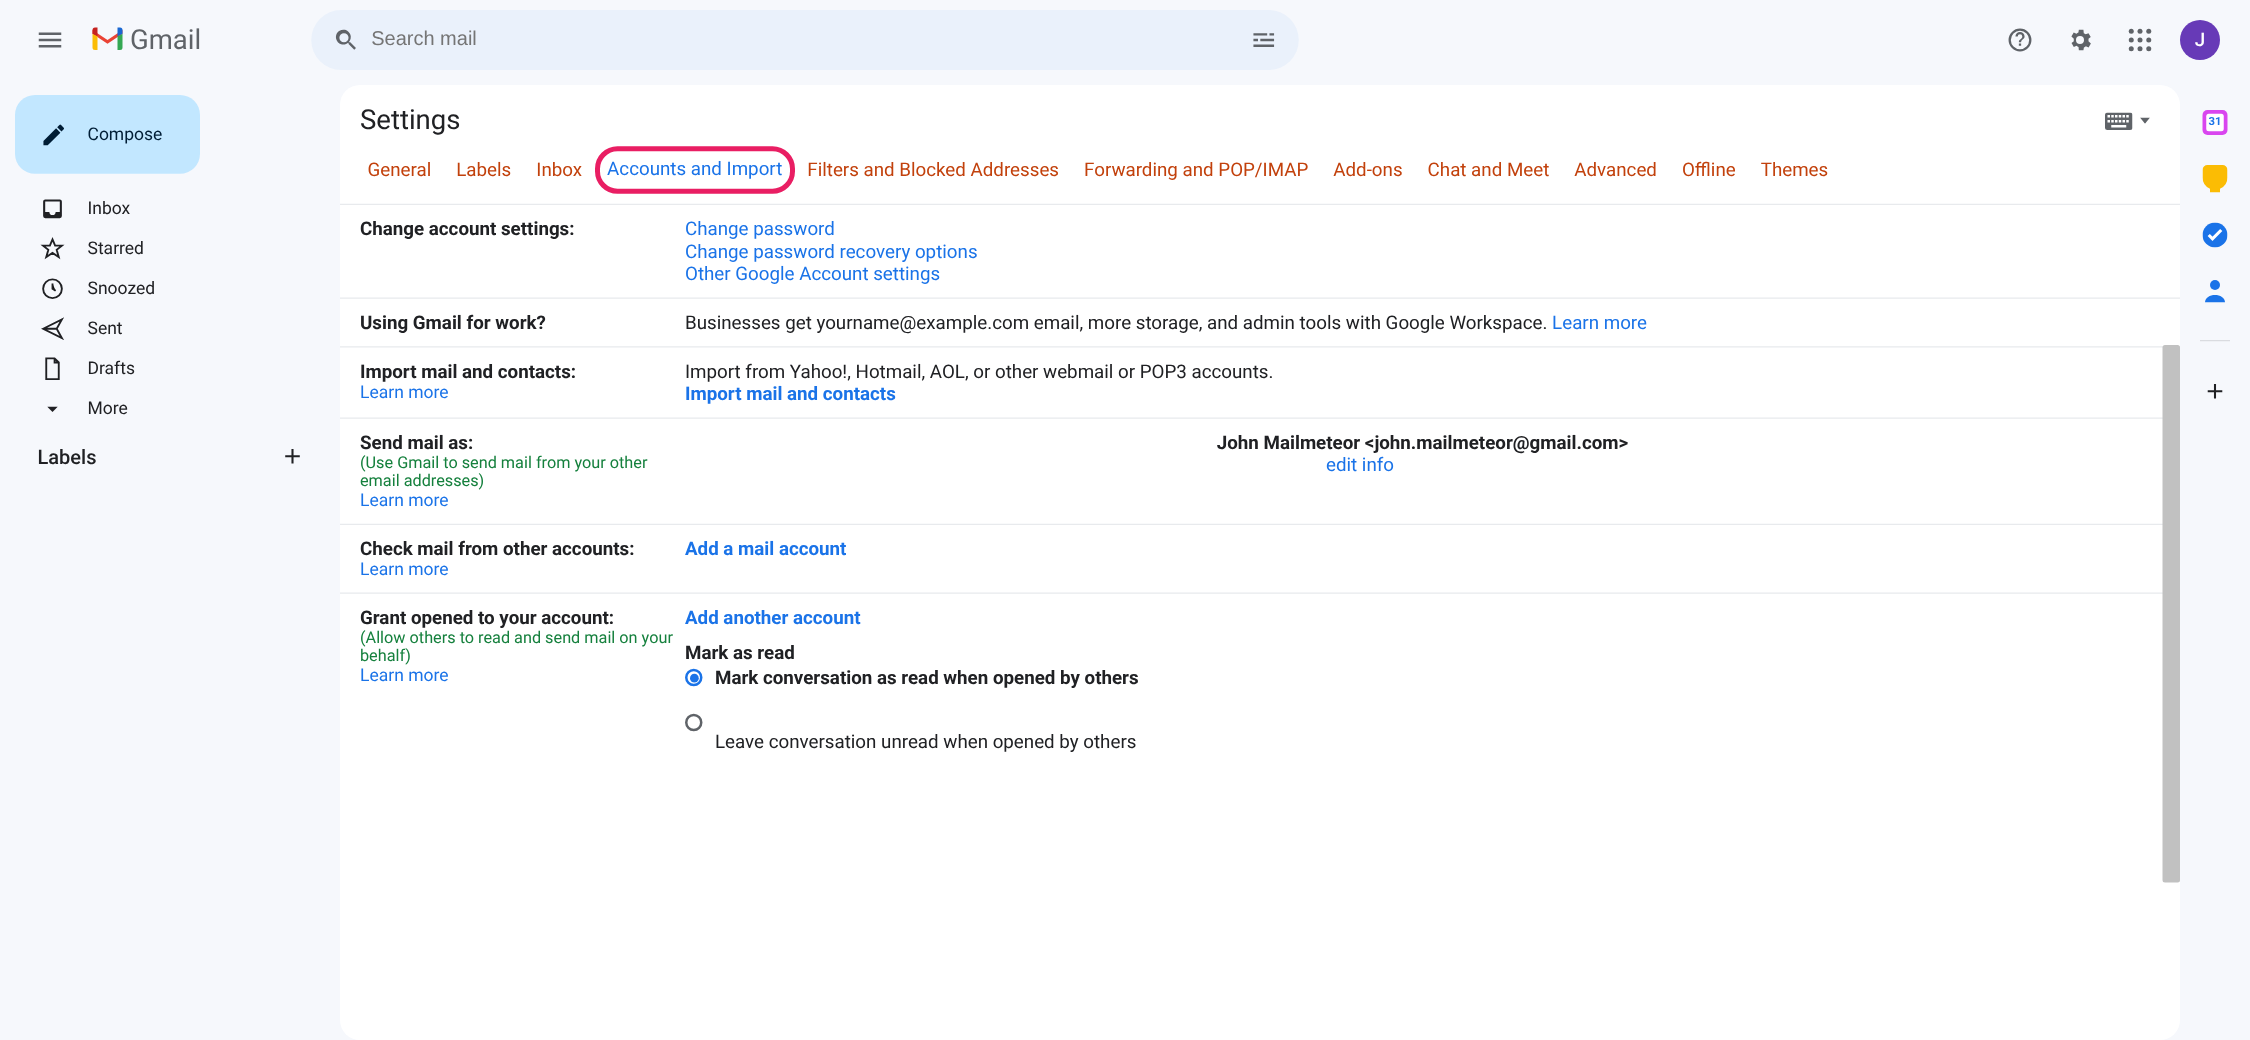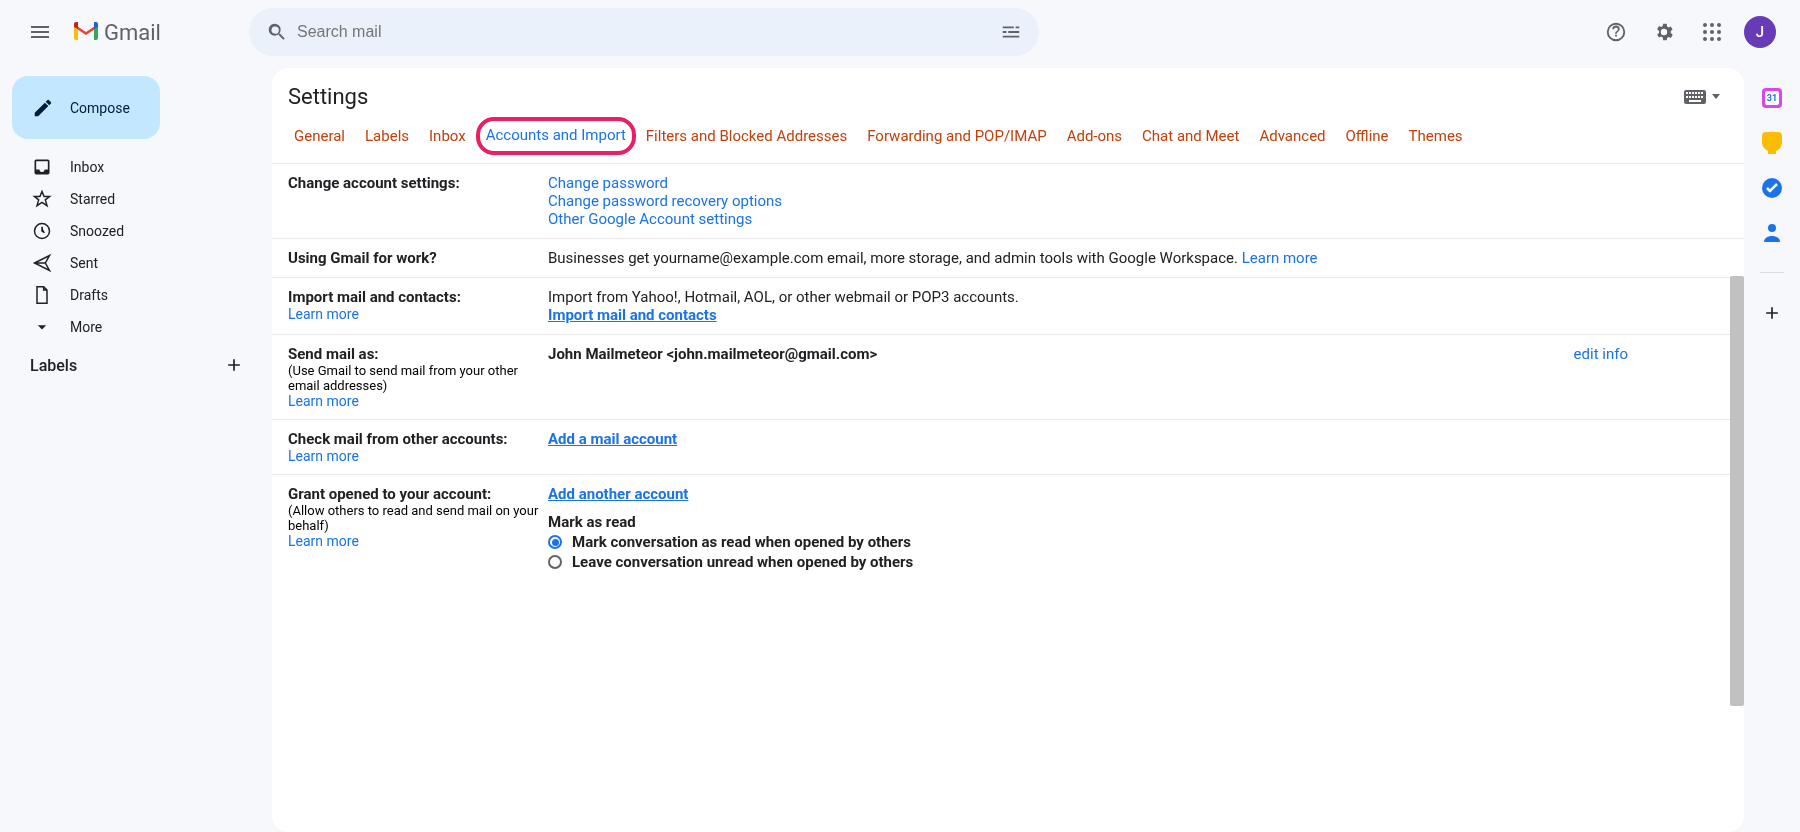--- a/index.html
+++ b/index.html
@@ -26,26 +26,26 @@
   .settings-title { font-size:22px; font-weight:400; }
   .kbd-ind { display:flex; align-items:center; gap:6px; color:#5f6368; cursor:pointer; }
   .tabs { display:flex; flex-wrap:wrap; padding:0 12px 8px 12px; gap:4px 0; }
   .tab { padding:10px 10px; color:#c2410c; cursor:pointer; white-space:nowrap; font-size:15px; }
   .tab.active { color:#1a73e8;border-radius:18px; }
   .highlight-box { border:4px solid #E91E63; padding:5px 6px !important; }
   .content-scroll { flex:1; overflow-y:auto; border-top:1px solid #e8eaed; }
   .section { display:flex; padding:10px 16px; border-bottom:1px solid #e8eaed; }
   .sec-label { width: 260px; flex-shrink:0; }
   .sec-label .title { font-weight:700; font-size:15px; }
-  .sec-label .desc { font-size:13px; color:#000000; }
+  .sec-label .desc { font-size:13px; color:#15803d; }
   .sec-label .learn { color:#1a73e8; cursor:pointer; }
   .sec-body { flex:1; font-size:15px; }
   .link { color:#1a73e8; cursor:pointer; }
-  .bold-link { color:#1a73e8; font-weight:700; cursor:pointer;text-decoration:underline; }
-  .sendmail-row { display:flex; justify-content:space-between; align-items:flex-start; }
+  .bold-link { color:#1a73e8; font-weight:700; cursor:pointer; }
+  .sendmail-row { display:flex; justify-content:space-between; align-items:center;flex-direction:column; }
   .editinfo { color:#1a73e8; cursor:pointer; margin-right:100px; }
   .radio-row { display:flex; align-items:center; gap:10px; margin-top:2px; }
   .radio { width:14px; height:14px; border-radius:50%; border:2px solid #1a73e8; display:inline-flex; align-items:center; justify-content:center; }
   .radio.checked::after { content:''; width:7px; height:7px; border-radius:50%; background:#1a73e8; }
   .radio.unchecked { border-color:#5f6368; }
   .mark-label { font-weight:700; margin-top:10px; }
   .addanother-highlight { border:4px solid #E91E63; padding:2px 4px; display:inline-block; }
   .right-rail { width:56px; display:flex; flex-direction:column; align-items:center; padding-top:24px; gap:24px; }
   .rail-icon { width:20px; height:20px; border-radius:4px; }
   .rail-div { width:24px; height:1px; background:#dadce0; margin:6px 0; }
@@ -282,21 +282,21 @@
         </div>
         <div class="sec-body">
           <div class="bold-link">Add another account</div>
           <div class="mark-label">Mark as read</div>
           <div class="radio-row">
             <span class="radio checked"></span>
             <span style="font-weight:700;">Mark conversation as read when opened by others</span>
           </div>
           <div class="radio-row">
             <span class="radio unchecked"></span>
-            <span style="font-weight:700;">Leave conversation unread when opened by others</span>
+            <span style="font-weight:400;margin-top:31px;">Leave conversation unread when opened by others</span>
           </div>
         </div>
       </div>
     </div>
     <div class="scrollbar-fake"></div>
   </div>
 
   <div class="right-rail">
     <div>
         <div class="rail-icon" style="background:#d946ef; position:relative;">

